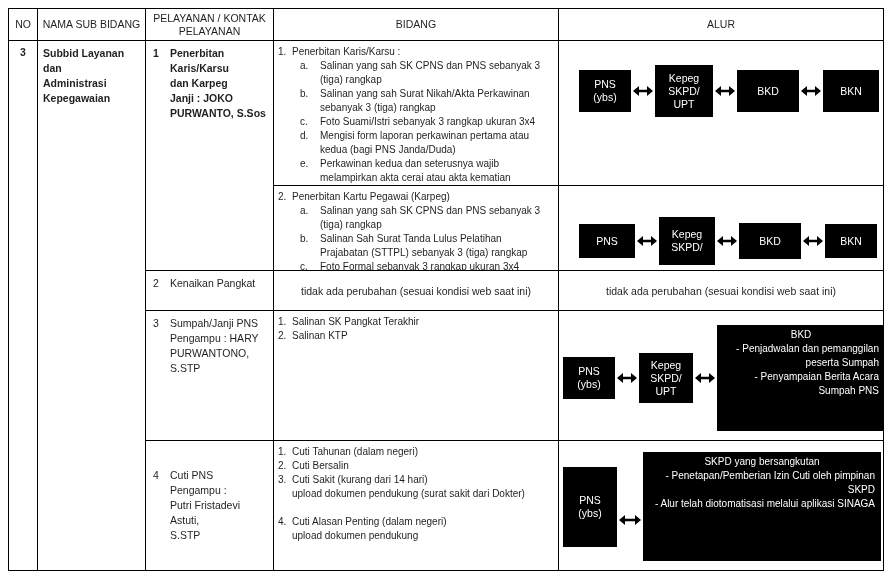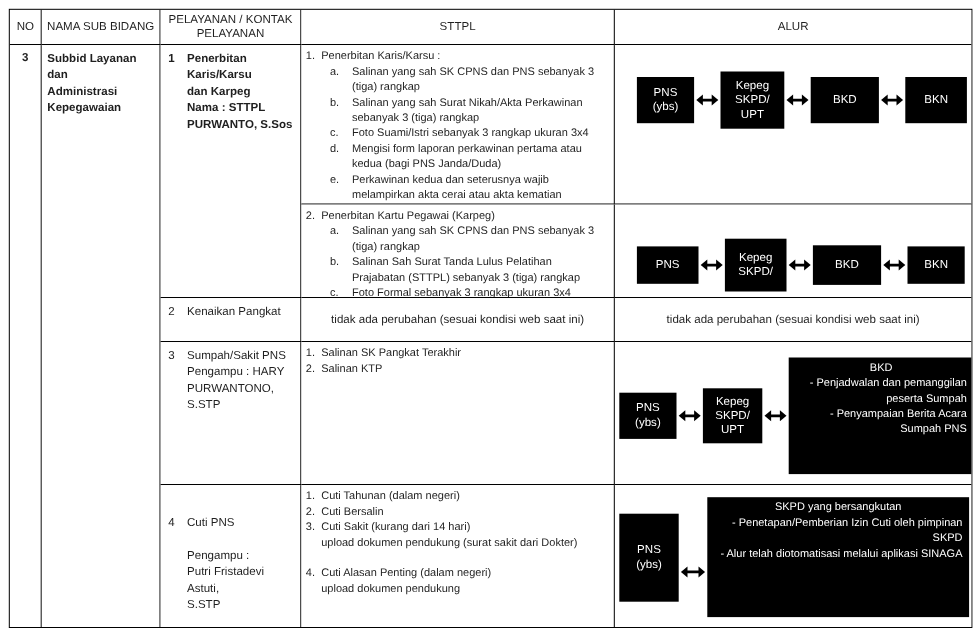--- a/index.html
+++ b/index.html
@@ -21,21 +21,21 @@
   .hd { display:flex; align-items:center; justify-content:center; text-align:center; line-height:13px; padding:2px; }
 
   .cell-no { text-align:center; padding-top:5px; font-weight:bold; }
   .cell-nama { padding:5px 4px 0 5px; font-weight:bold; line-height:15px; white-space:pre-line; }
 
   .pel { display:flex; padding:5px 3px 0 7px; line-height:15px; }
   .pel .num { flex:none; width:17px; }
   .pel .body { flex:1; white-space:pre-line; }
   .pel.bold { font-weight:bold; }
   .pel4 { padding-top:27px; }
-  .contact-gap { margin-top:15px; }
+  .contact-gap { }
 
   .sy { padding:4px 6px 0 4px; font-size:10px; line-height:14px; }
   .sy-row { display:flex; }
   .sy-row .lbl { flex:none; width:14px; }
   .sy-item { display:flex; margin-left:22px; }
   .sy-item .lbl { flex:none; width:20px; }
   .sy-sub { margin-left:14px; }
   .gap-top { margin-top:14px; }
 
   .center-cell { display:flex; align-items:center; justify-content:center; text-align:center; padding:0 8px; }
@@ -58,33 +58,33 @@
   .flow4 .arrow { margin-top:26px; }
 </style>
 </head>
 <body>
 
 <div class="tbl">
 
   <div class="c hd" style="grid-area:1/1/2/2">NO</div>
   <div class="c hd" style="grid-area:1/2/2/3">NAMA SUB BIDANG</div>
   <div class="c hd" style="grid-area:1/3/2/4">PELAYANAN / KONTAK PELAYANAN</div>
-  <div class="c hd" style="grid-area:1/4/2/5">STTPL</div>
+  <div class="c hd" style="grid-area:1/4/2/5">BIDANG</div>
   <div class="c hd no-r" style="grid-area:1/5/2/6">ALUR</div>
 
   <div class="c cell-no no-b" style="grid-area:2/1/7/2">3</div>
   <div class="c cell-nama no-b" style="grid-area:2/2/7/3">Subbid Layanan dan
 Administrasi
 Kepegawaian</div>
 
   <div class="c pel bold" style="grid-area:2/3/4/4">
     <span class="num">1</span>
     <span class="body"><span>Penerbitan Karis/Karsu
 dan Karpeg</span>
-<span>Nama : STTPL
+<span>Janji : JOKO
 PURWANTO, S.Sos</span></span>
   </div>
 
   <div class="c sy" style="grid-area:2/4/3/5">
     <div class="sy-row">
       <span class="lbl">1.</span>
       <span>Penerbitan Karis/Karsu :</span>
     </div>
     <div class="sy-item">
         <span class="lbl">a.</span>
@@ -181,21 +181,21 @@
 
   <div class="c pel" style="grid-area:4/3/5/4">
     <span class="num">2</span>
     <span class="body">Kenaikan Pangkat</span>
   </div>
   <div class="c center-cell" style="grid-area:4/4/5/5">tidak ada perubahan (sesuai kondisi web saat ini)</div>
   <div class="c center-cell no-r" style="grid-area:4/5/5/6">tidak ada perubahan (sesuai kondisi web saat ini)</div>
 
   <div class="c pel" style="grid-area:5/3/6/4">
     <span class="num">3</span>
-    <span class="body"><span>Sumpah/Sakit PNS</span>
+    <span class="body"><span>Sumpah/Janji PNS</span>
 <span>Pengampu : HARY
 PURWANTONO, S.STP</span></span>
   </div>
   <div class="c sy" style="grid-area:5/4/6/5">
     <div class="sy-row">
         <span class="lbl">1.</span>
         <span>Salinan SK Pangkat Terakhir</span>
       </div>
     <div class="sy-row">
         <span class="lbl">2.</span>

